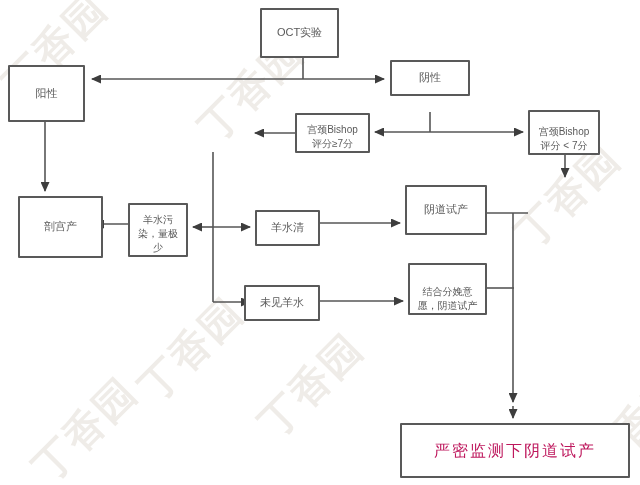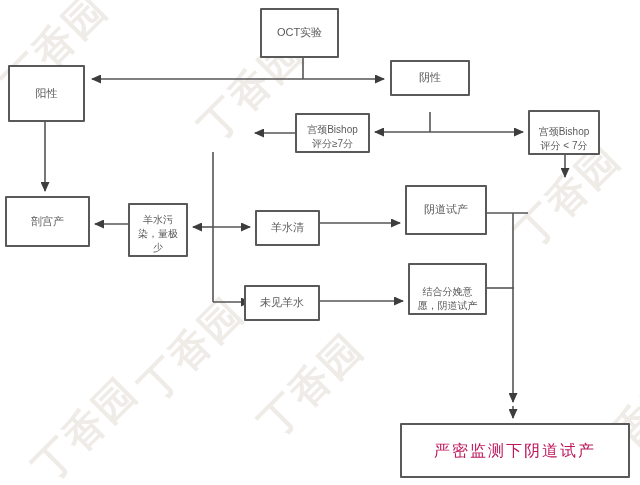--- a/index.html
+++ b/index.html
@@ -82,21 +82,21 @@
   <div class="node small" style="left:295px;top:113px;width:75px;height:40px">
     <span>宫颈Bishop
 评分≥7分</span>
   </div>
 
   <div class="node small" style="left:528px;top:110px;width:72px;height:45px">
     <span>宫颈Bishop
 评分 &lt; 7分</span>
   </div>
 
-  <div class="node" style="left:5px;top:196px;width:85px;height:51px">
+  <div class="node" style="left:18px;top:196px;width:85px;height:62px">
     <span>剖宫产</span>
   </div>
 
   <div class="node small" style="left:128px;top:203px;width:60px;height:54px">
     <span>羊水污
 染，量极
 少</span>
   </div>
 
   <div class="node" style="left:255px;top:210px;width:65px;height:36px">

